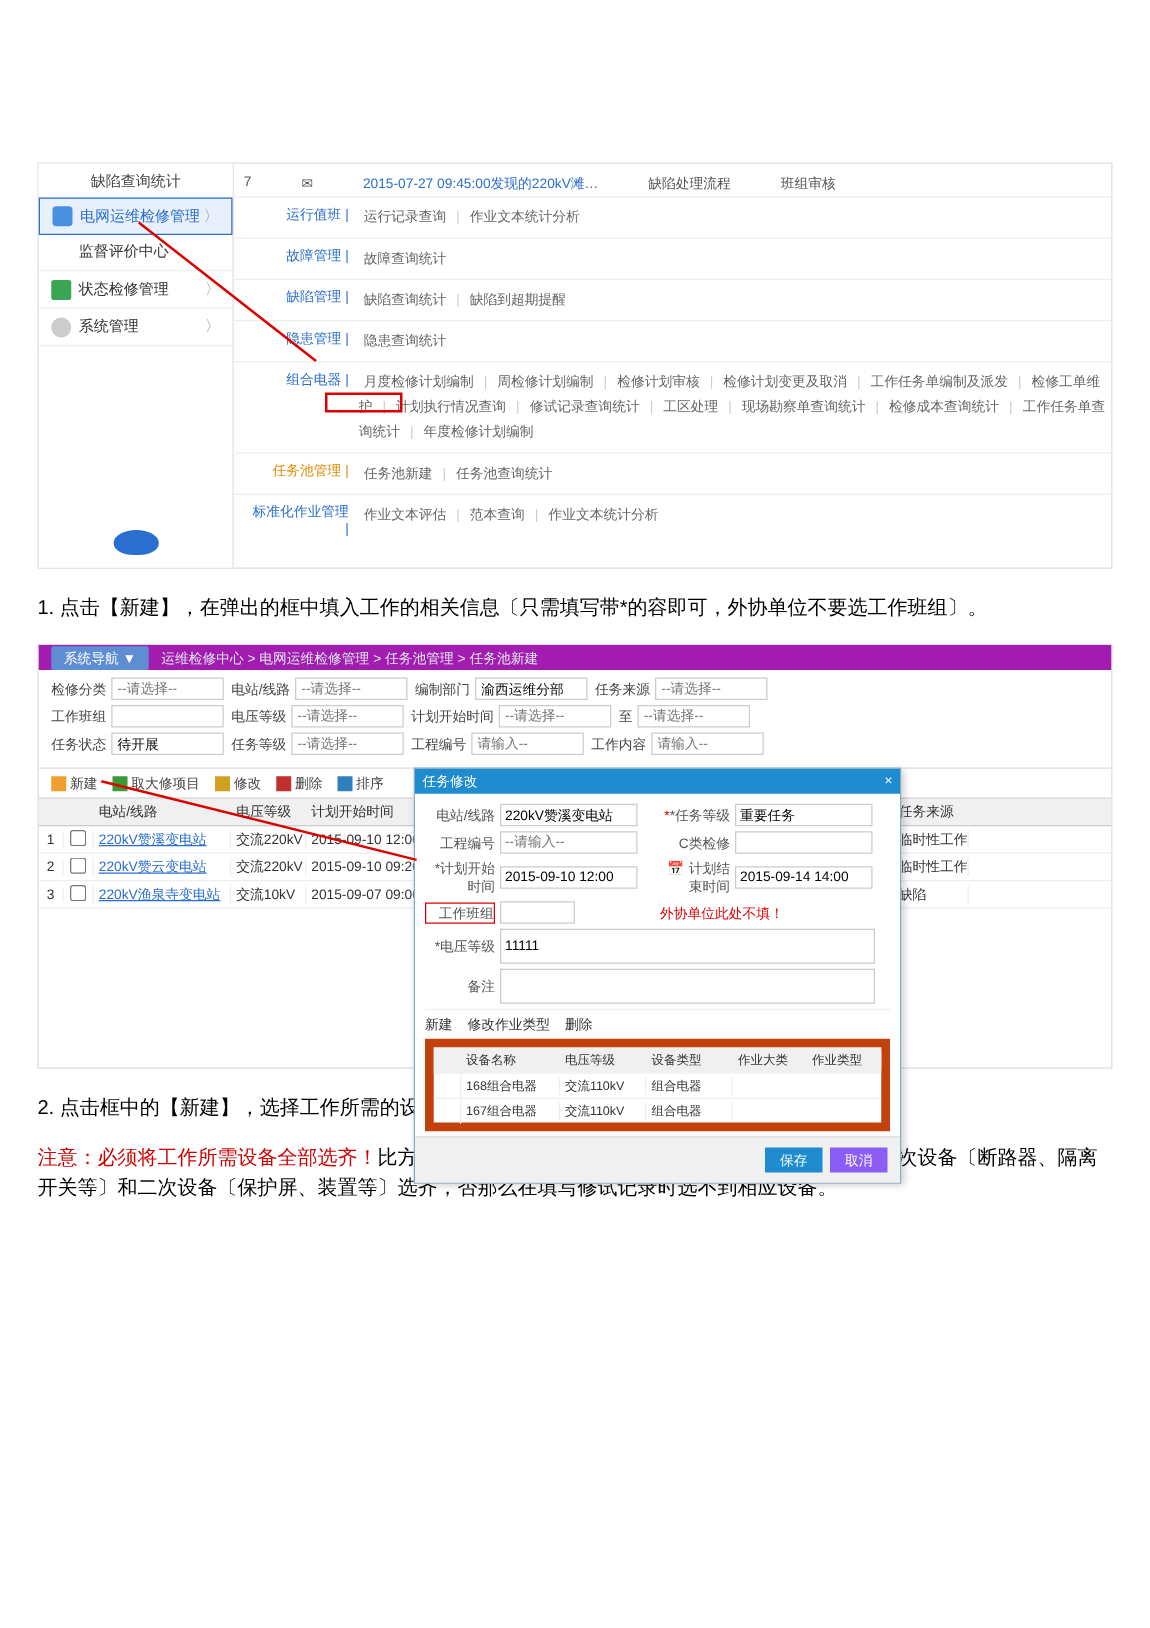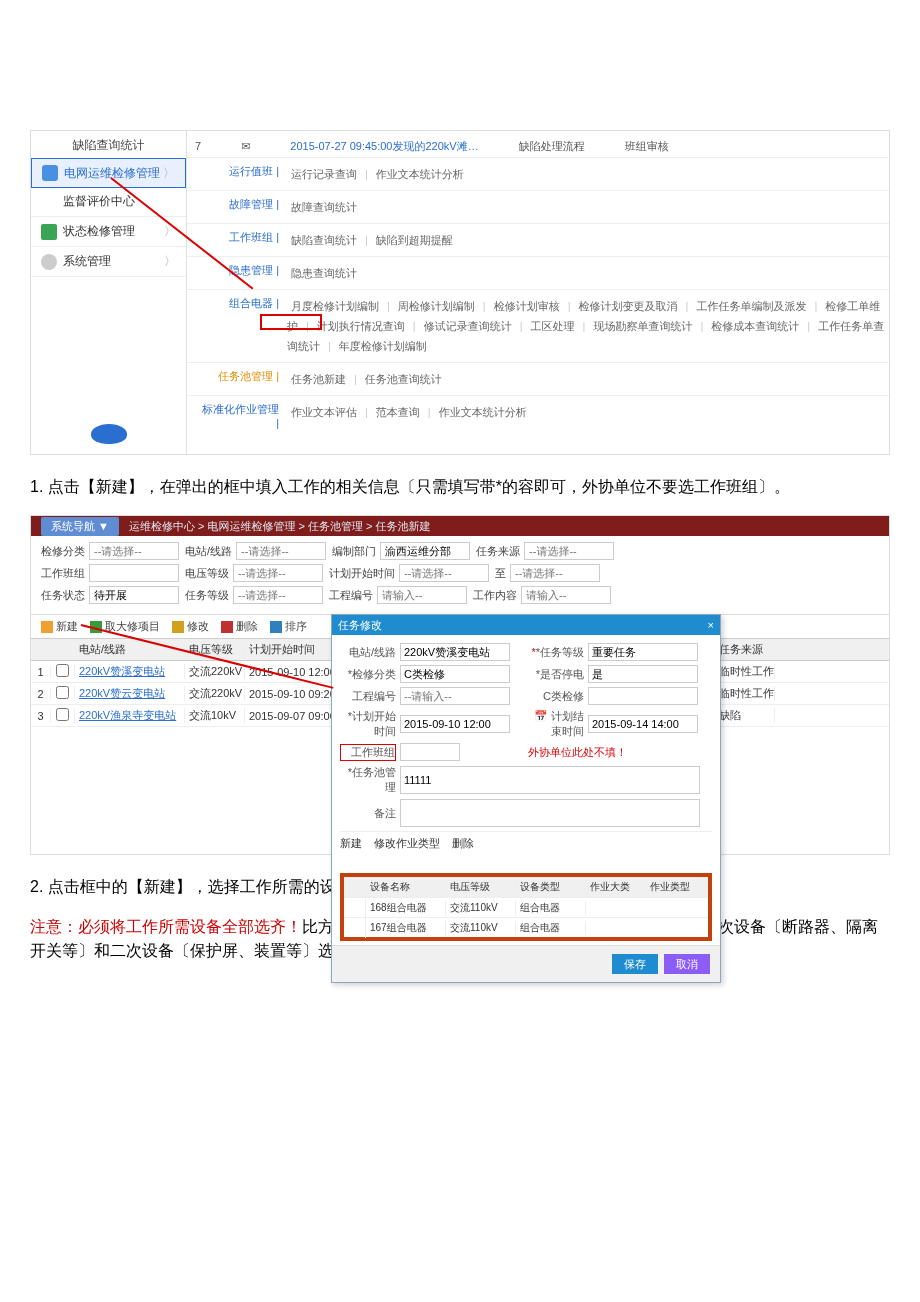--- a/index.html
+++ b/index.html
@@ -29,21 +29,21 @@
   .cat-items{flex:1;color:#666;line-height:20px}
   .cat-items span{margin:16px 4px}
   .sep{color:#ccc;margin:0 4px}
   .red-box{position:absolute;border:2px solid #d00;pointer-events:none}
   .red-line{position:absolute;background:#d00;pointer-events:none}
   
   .instr{font-size:16px;line-height:24px;margin:16px 0;color:#000}
   .instr .red{color:#c00}
   
   .shot2{height:340px}
-  .s2-top{height:20px;background:#7f1d1d;color:#fff;display:flex;align-items:center;padding-left:10px;font-size:11px}
+  .s2-top{height:20px;background:#a21caf;color:#fff;display:flex;align-items:center;padding-left:10px;font-size:11px}
   .s2-top .navbtn{background:#5f8dd3;padding:2px 10px;border-radius:2px;margin-right:10px}
   .s2-bc{color:#e0e8f0}
   .s2-filter{padding:6px 10px;border-bottom:1px solid #ddd;font-size:11px;color:#555}
   .s2-filter .fr{display:flex;flex-wrap:wrap;gap:6px;margin-bottom:4px}
   .s2-filter .fld{display:flex;align-items:center;gap:4px}
   .s2-filter .lbl{color:#444}
   .s2-filter input,.s2-filter select{border:1px solid #ccc;height:18px;font-size:11px;padding:0 4px}
   .s2-filter .w80{width:90px}
   .s2-tools{padding:4px 10px;border-bottom:1px solid #ccc;font-size:11px;display:flex;gap:12px;align-items:center}
   .s2-tools .tb{display:flex;align-items:center;gap:3px;color:#444}
@@ -75,21 +75,21 @@
   .modal .mbody{padding:8px 8px 4px 8px}
   .modal .mrow{display:flex;gap:4px;margin-bottom:4px}
   .modal .mf{display:flex;align-items:center;gap:4px;flex:1}
   .modal .mf .ml{text-align:right;width:56px;color:#555}
   .modal .mf .req{color:#d00}
   .modal input,.modal select{border:1px solid #ccc;height:18px;font-size:11px;width:110px;padding:0 3px}
   .modal .redbox{border:1.5px solid #d00}
   .modal .warn{color:#d00;font-size:11px}
   .modal .ta{width:300px;height:28px;border:1px solid #ccc}
   .modal .mtools{display:flex;gap:12px;padding:4px 0;border-top:1px solid #eee;margin-top:4px}
-  .modal .mgrid{border:4px solid #c2410c;margin-top:18px}
+  .modal .mgrid{border:7px solid #c2410c;margin-top:0}
   .modal .mgh{display:flex;background:#f0f0f0;height:20px;align-items:center;font-size:10px}
   .modal .mgr{display:flex;height:20px;align-items:center;font-size:10px;border-top:1px solid #eee}
   .modal .mg-c{padding:0 4px;border-right:1px solid #eee;overflow:hidden}
   .mg-chk{width:22px;text-align:center}
   .mg-n{width:80px}
   .mg-v{width:70px}
   .mg-t{width:70px}
   .mg-j{width:60px}
   .mg-x{width:60px}
   .modal .mft{display:flex;justify-content:flex-end;gap:6px;padding:8px 10px;background:#f0f0f0;border-top:1px solid #ddd}
@@ -140,21 +140,21 @@
     <div id="cat-list">
           <div class="cat">
             <div class="cat-label">运行值班 |</div>
             <div class="cat-items"><span>运行记录查询</span><span class="sep">|</span><span>作业文本统计分析</span></div>
           </div>
           <div class="cat">
             <div class="cat-label">故障管理 |</div>
             <div class="cat-items"><span>故障查询统计</span></div>
           </div>
           <div class="cat">
-            <div class="cat-label">工作班组 |</div>
+            <div class="cat-label">缺陷管理 |</div>
             <div class="cat-items"><span>缺陷查询统计</span><span class="sep">|</span><span>缺陷到超期提醒</span></div>
           </div>
           <div class="cat">
             <div class="cat-label">隐患管理 |</div>
             <div class="cat-items"><span>隐患查询统计</span></div>
           </div>
           <div class="cat">
             <div class="cat-label">组合电器 |</div>
             <div class="cat-items"><span>月度检修计划编制</span><span class="sep">|</span><span>周检修计划编制</span><span class="sep">|</span><span>检修计划审核</span><span class="sep">|</span><span>检修计划变更及取消</span><span class="sep">|</span><span>工作任务单编制及派发</span><span class="sep">|</span><span>检修工单维护</span><span class="sep">|</span><span>计划执行情况查询</span><span class="sep">|</span><span>修试记录查询统计</span><span class="sep">|</span><span>工区处理</span><span class="sep">|</span><span>现场勘察单查询统计</span><span class="sep">|</span><span>检修成本查询统计</span><span class="sep">|</span><span>工作任务单查询统计</span><span class="sep">|</span><span>年度检修计划编制</span></div>
           </div>
@@ -326,30 +326,20 @@
               <span class="ml">电站/线路</span>
               <input readonly="" value="220kV赞溪变电站" style="">
             </div>
         <div class="mf">
               <span class="ml"><span class="req">*</span><span>*任务等级</span></span>
               <input value="重要任务" style="">
             </div>
       </div>
       <div class="mrow">
         <div class="mf">
-              <span class="ml">*检修分类</span>
-              <input value="C类检修" style="">
-            </div>
-        <div class="mf">
-              <span class="ml">*是否停电</span>
-              <input value="是" style="">
-            </div>
-      </div>
-      <div class="mrow">
-        <div class="mf">
               <span class="ml">工程编号</span>
               <input placeholder="--请输入--" style="">
             </div>
         <div class="mf">
               <span class="ml">C类检修</span>
               <input style="">
             </div>
       </div>
       <div class="mrow">
         <div class="mf">
@@ -365,21 +355,21 @@
         <div class="mf">
               <span class="ml redbox">工作班组</span>
               <input style="width: 60px;">
             </div>
         <div class="mf">
               <span class="warn">外协单位此处不填！</span>
             </div>
       </div>
       <div class="mrow">
         <div class="mf">
-              <span class="ml">*任务池管理</span>
+              <span class="ml">*电压等级</span>
               <input class="ta" value="11111" style="">
             </div>
       </div>
       <div class="mrow">
         <div class="mf">
               <span class="ml">备注</span>
               <input class="ta" style="">
             </div>
       </div>
       <div class="mtools" id="mtools">

